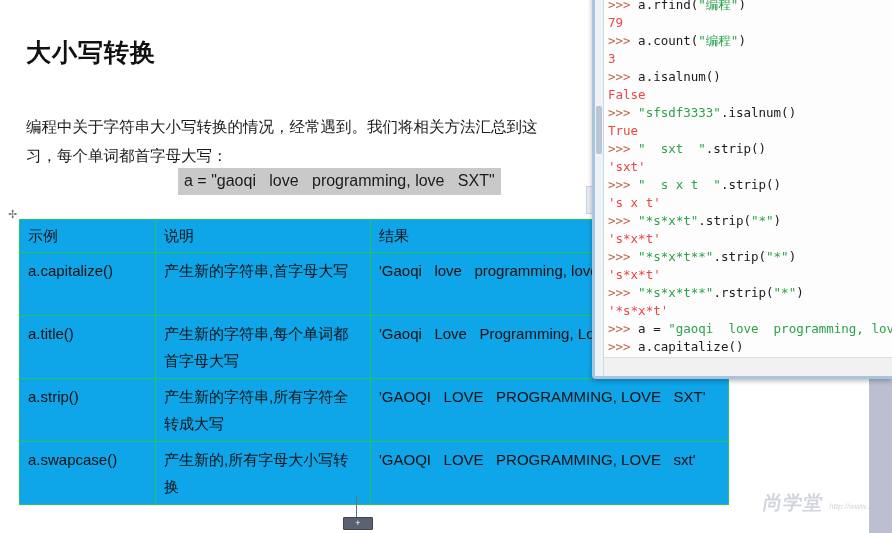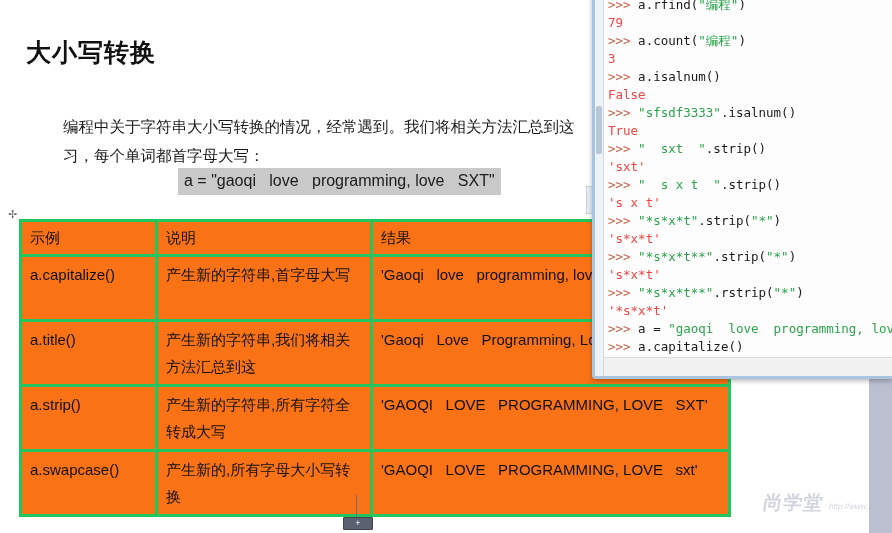--- a/index.html
+++ b/index.html
@@ -34,21 +34,20 @@
   }
 
   #doc-paragraph {
     position: absolute;
     left: 26px; top: 112px;
     width: 700px;
     font-size: 15.5px;
     line-height: 29px;
     color: #1b1b1b;
     white-space: nowrap;
-    margin-left: 37px;
   }
   #doc-paragraph .pline { display: block; }
 
   #code-box {
     position: absolute;
     left: 178px; top: 168px;
     background: #c9c9c9;
     color: #1b1b1b;
     font-size: 16px;
     padding: 3px 6px 4px 6px;
@@ -74,27 +73,27 @@
     width: 709px;
     background: transparent;
     font-size: 15px;
     color: #111111;
   }
   #method-table col.c1 { width: 136px; }
   #method-table col.c2 { width: 215px; }
   #method-table col.c3 { width: 358px; }
 
   #method-table td, #method-table th {
-    border: 3px solid #22c55e;
+    border: 1px solid #22c55e;
     padding: 4px 8px 4px 8px;
     vertical-align: top;
     text-align: left;
     font-weight: normal;
     line-height: 27px;
-    background: #f97316;
+    background: #0ea5e9;
     overflow: hidden;
   }
   #method-table thead td { height: 24px; line-height: 24px; }
   #method-table tbody td { height: 54px; }
   #method-table td.col3 { white-space: pre-wrap; }
 
   #table-add-btn {
     position: absolute;
     left: 343px; top: 517px;
     width: 28px; height: 11px;
@@ -231,21 +230,21 @@
       </tr>
     </thead>
     <tbody>
       <tr>
         <td>a.capitalize()</td>
         <td>产生新的字符串,首字母大写</td>
         <td class="col3">'Gaoqi   love   programming, love   sxt'</td>
       </tr>
       <tr>
         <td>a.title()</td>
-        <td>产生新的字符串,我们将相关方法汇总到这</td>
+        <td>产生新的字符串,每个单词都首字母大写</td>
         <td class="col3">'Gaoqi   Love   Programming, Love   Sxt'</td>
       </tr>
       <tr>
         <td>a.strip()</td>
         <td>产生新的字符串,所有字符全转成大写</td>
         <td class="col3">'GAOQI   LOVE   PROGRAMMING, LOVE   SXT'</td>
       </tr>
       <tr>
         <td>a.swapcase()</td>
         <td>产生新的,所有字母大小写转换</td>

